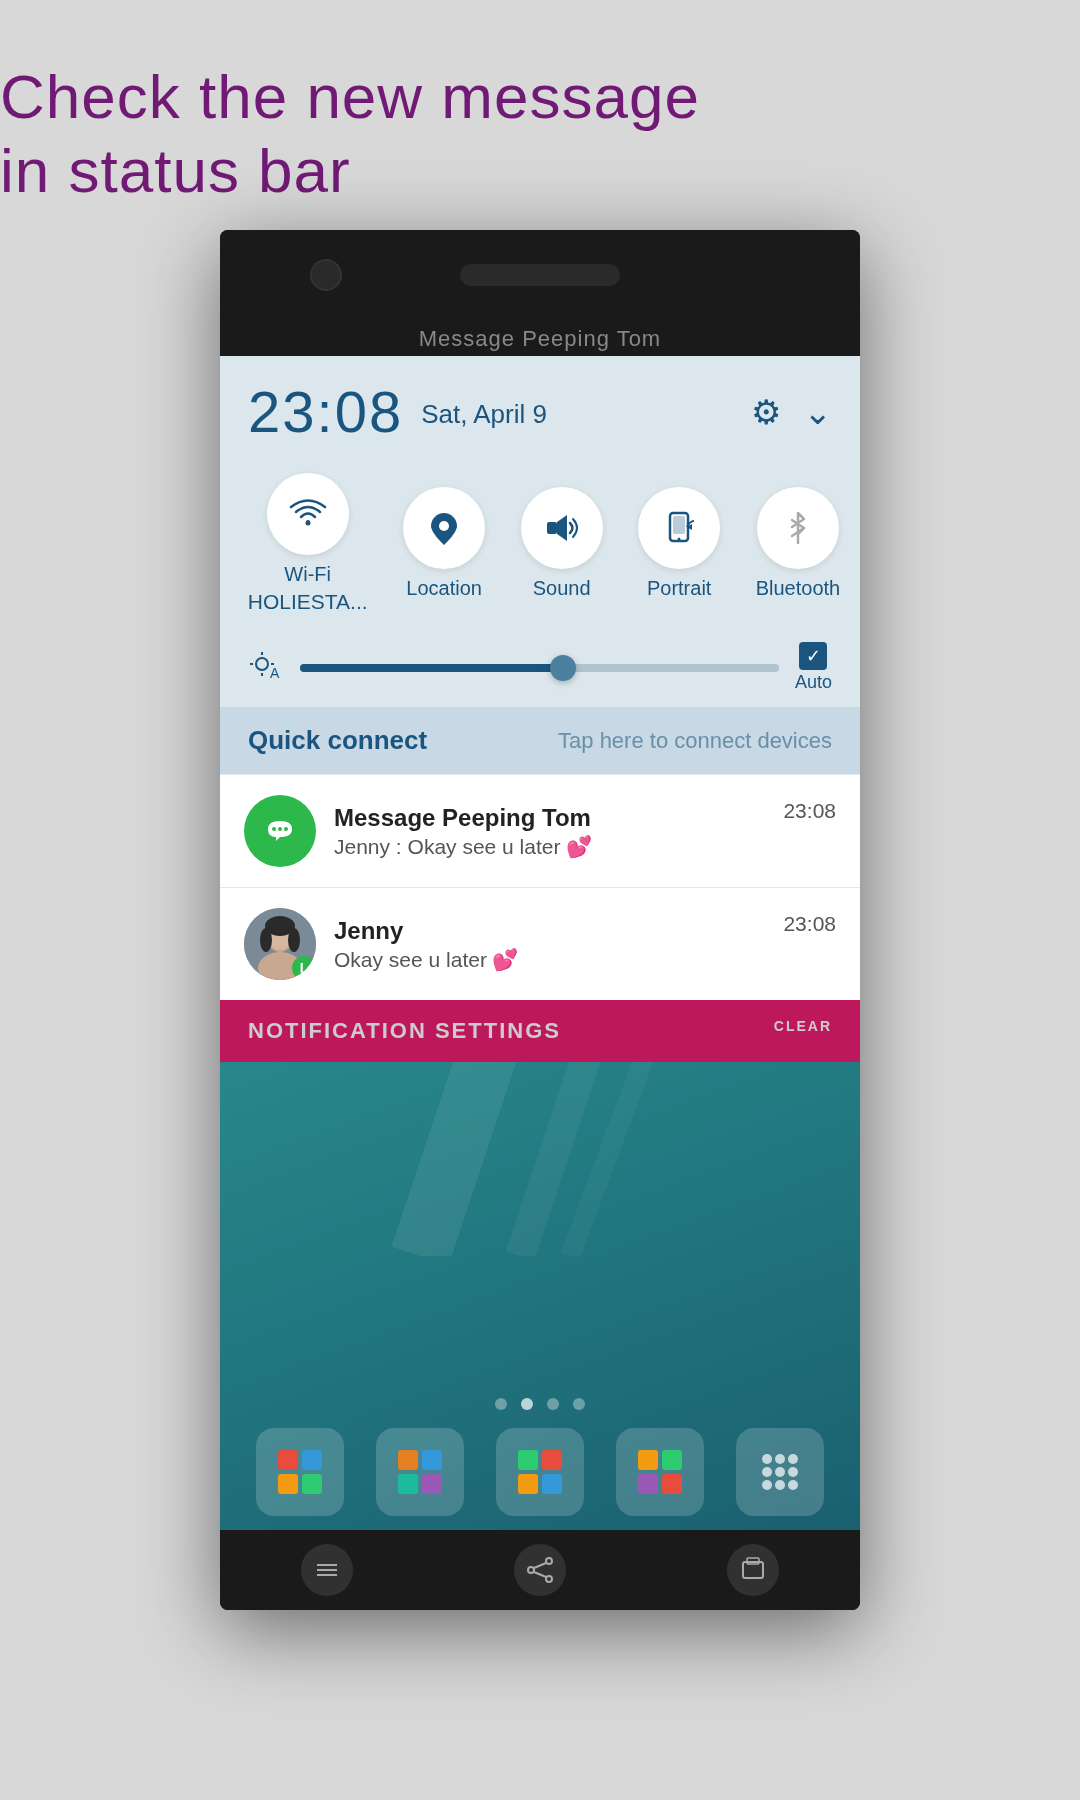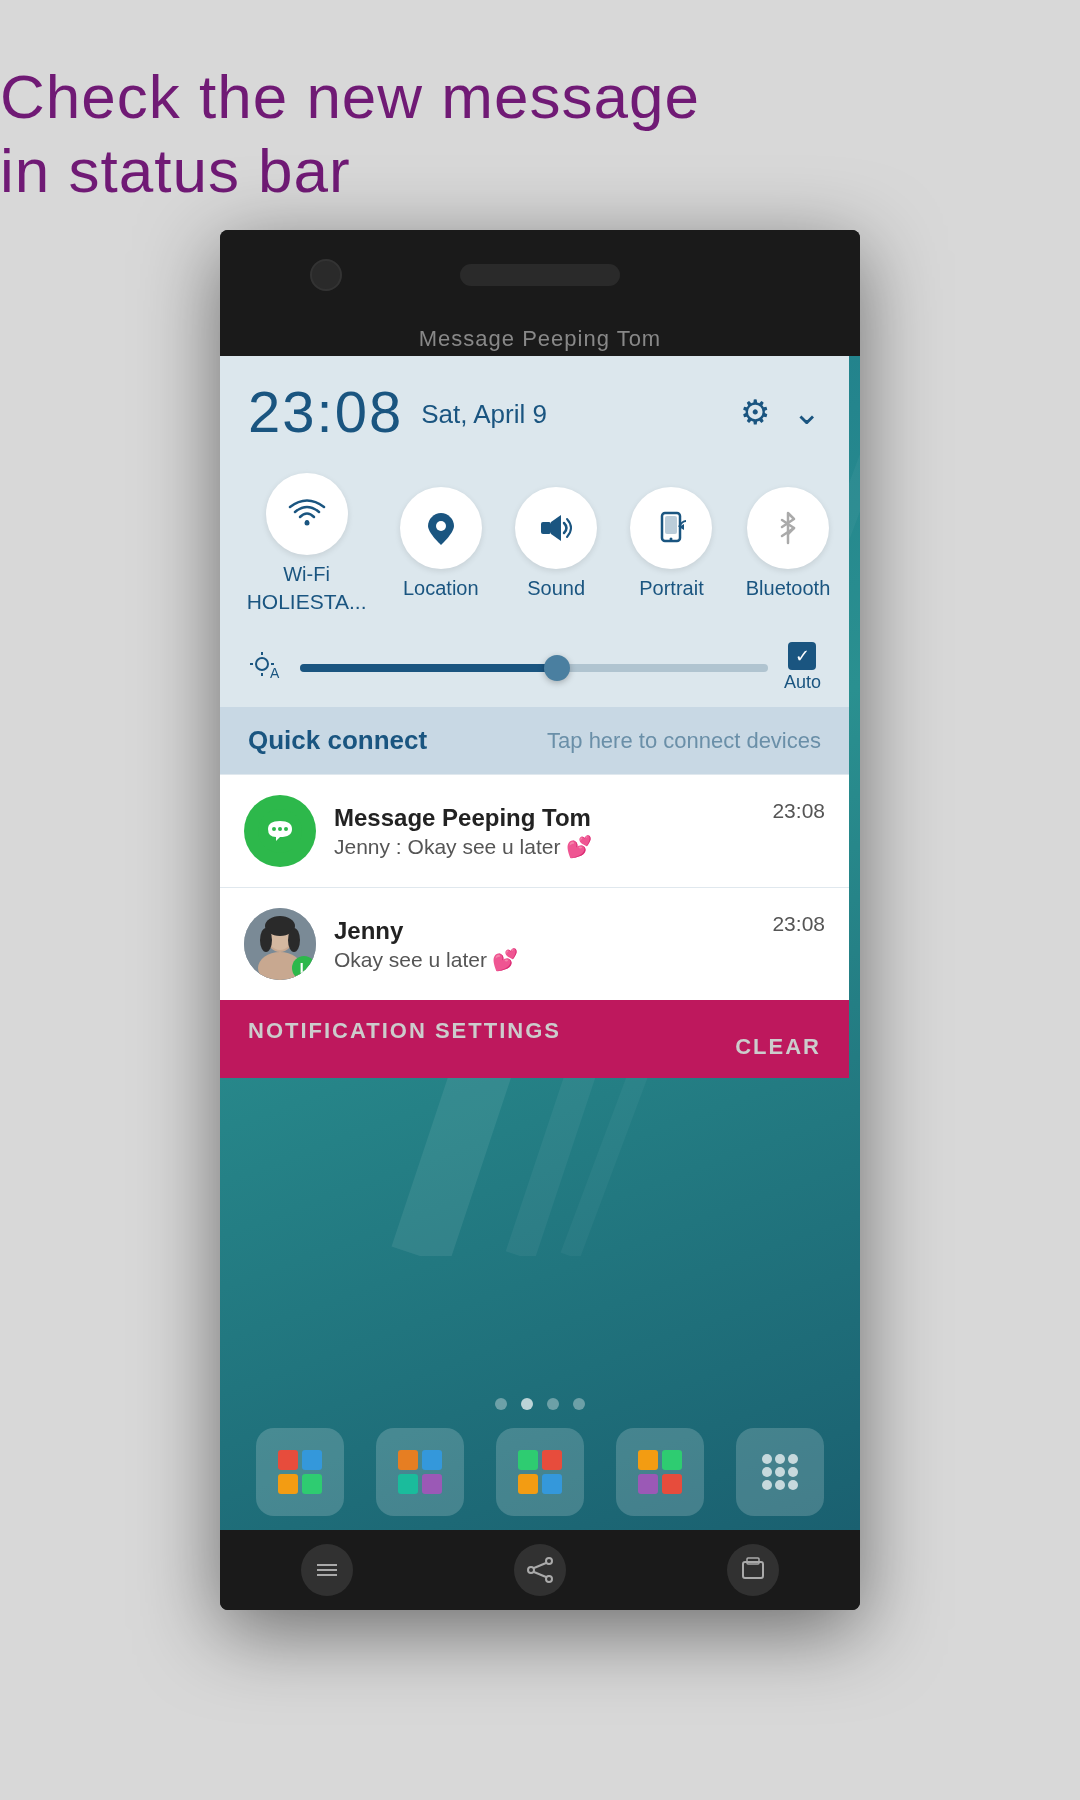--- a/index.html
+++ b/index.html
@@ -87,21 +87,21 @@
       background: #2a6875;
       overflow: hidden;
       position: relative;
     }
 
     
     .notification-panel {
       position: absolute;
       top: 0;
       left: 0;
-      right: 11px;
+      right: 0;
       background: #edf2f5;
       z-index: 10;
     }
 
     
     .time-row {
       display: flex;
       align-items: center;
       padding: 22px 28px 10px 28px;
       background: #dce7ed;
@@ -339,26 +339,25 @@
       color: #ccc;
       font-size: 22px;
       font-weight: 600;
       letter-spacing: 2px;
       text-transform: uppercase;
       cursor: pointer;
     }
     .notif-clear-btn {
       margin-left: auto;
       color: #ccc;
-      font-size: 22px;
+      font-size: 14px;
       font-weight: 600;
       letter-spacing: 2px;
       text-transform: uppercase;
       cursor: pointer;
-      margin-top: 16px;
     }
 
     
     .homescreen {
       position: absolute;
       top: 0;
       left: 0;
       right: 0;
       bottom: 0;
       background: linear-gradient(160deg, #1e7a8a 0%, #2a9090 40%, #1a6070 100%);

